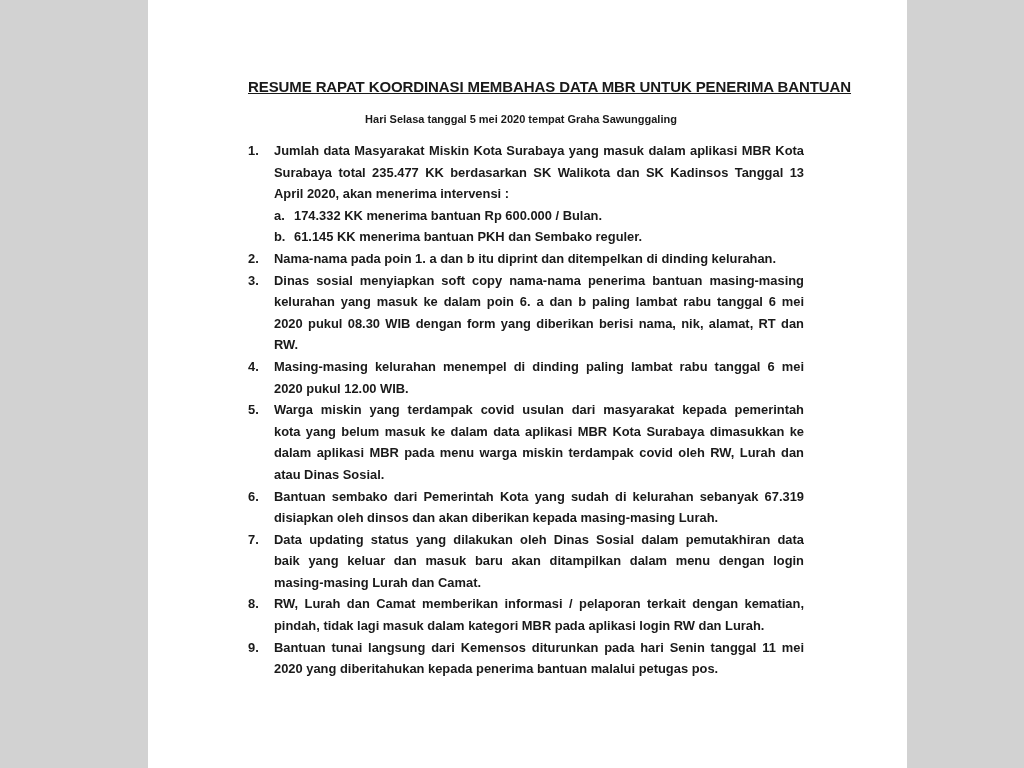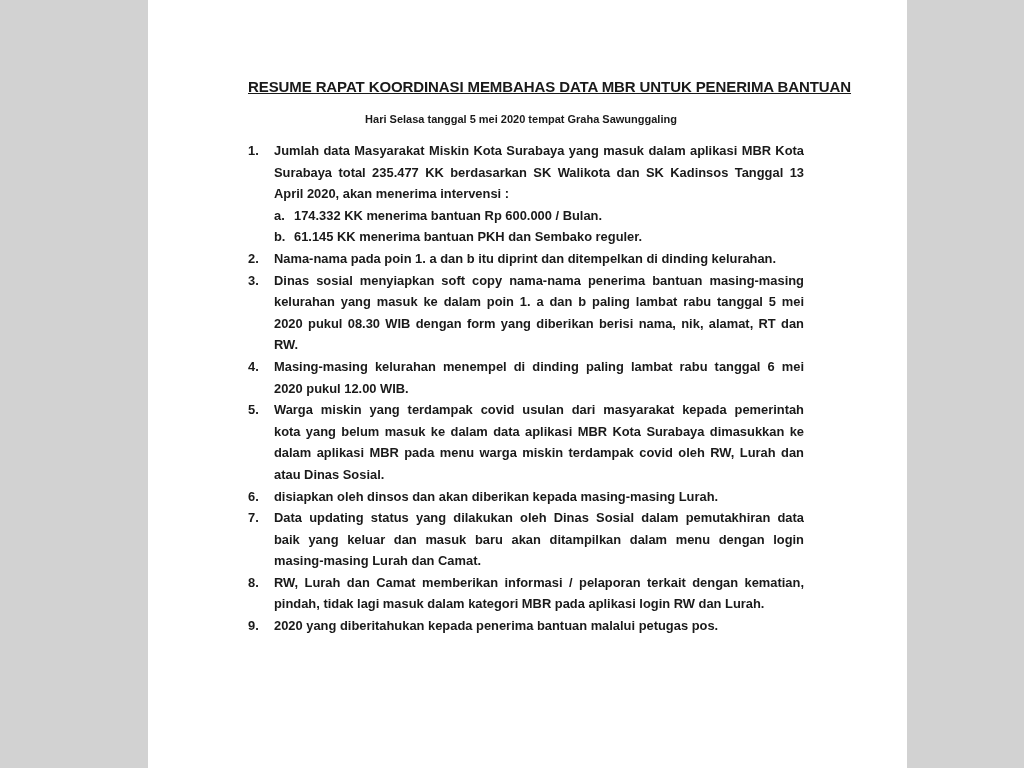--- a/index.html
+++ b/index.html
@@ -57,48 +57,50 @@
         <span class="line">61.145 KK menerima bantuan PKH dan Sembako reguler.</span>
       </div>
     </div>
     <div class="item">
       <span class="num">2.</span>
       <span class="line">Nama-nama pada poin 1. a dan b itu diprint dan ditempelkan di dinding kelurahan.</span>
     </div>
     <div class="item">
       <span class="num">3.</span>
       <span class="line justify">Dinas sosial menyiapkan soft copy nama-nama penerima bantuan masing-masing</span>
-      <span class="line justify">kelurahan yang masuk ke dalam poin 1. a dan b paling lambat rabu tanggal 5 mei</span>
+      <span class="line justify">kelurahan yang masuk ke dalam poin 6. a dan b paling lambat rabu tanggal 6 mei</span>
       <span class="line justify">2020 pukul 08.30 WIB dengan form yang diberikan berisi nama, nik, alamat, RT dan</span>
       <span class="line">RW.</span>
     </div>
     <div class="item">
       <span class="num">4.</span>
       <span class="line justify">Masing-masing kelurahan menempel di dinding paling lambat rabu tanggal 6 mei</span>
       <span class="line">2020 pukul 12.00 WIB.</span>
     </div>
     <div class="item">
       <span class="num">5.</span>
       <span class="line justify">Warga miskin yang terdampak covid usulan dari masyarakat kepada pemerintah</span>
       <span class="line justify">kota yang belum masuk ke dalam data aplikasi MBR Kota Surabaya dimasukkan ke</span>
       <span class="line justify">dalam aplikasi MBR pada menu warga miskin terdampak covid oleh RW, Lurah dan</span>
       <span class="line">atau Dinas Sosial.</span>
     </div>
     <div class="item">
       <span class="num">6.</span>
+      <span class="line justify">Bantuan sembako dari Pemerintah Kota yang sudah di kelurahan sebanyak 67.319</span>
       <span class="line">disiapkan oleh dinsos dan akan diberikan kepada masing-masing Lurah.</span>
     </div>
     <div class="item">
       <span class="num">7.</span>
       <span class="line justify">Data updating status yang dilakukan oleh Dinas Sosial dalam pemutakhiran data</span>
       <span class="line justify">baik yang keluar dan masuk baru akan ditampilkan dalam menu dengan login</span>
       <span class="line">masing-masing Lurah dan Camat.</span>
     </div>
     <div class="item">
       <span class="num">8.</span>
       <span class="line justify">RW, Lurah dan Camat memberikan informasi / pelaporan terkait dengan kematian,</span>
       <span class="line">pindah, tidak lagi masuk dalam kategori MBR pada aplikasi login RW dan Lurah.</span>
     </div>
     <div class="item">
       <span class="num">9.</span>
+      <span class="line justify">Bantuan tunai langsung dari Kemensos diturunkan pada hari Senin tanggal 11 mei</span>
       <span class="line">2020 yang diberitahukan kepada penerima bantuan malalui petugas pos.</span>
     </div>
   </div>
 
 </body></html>

